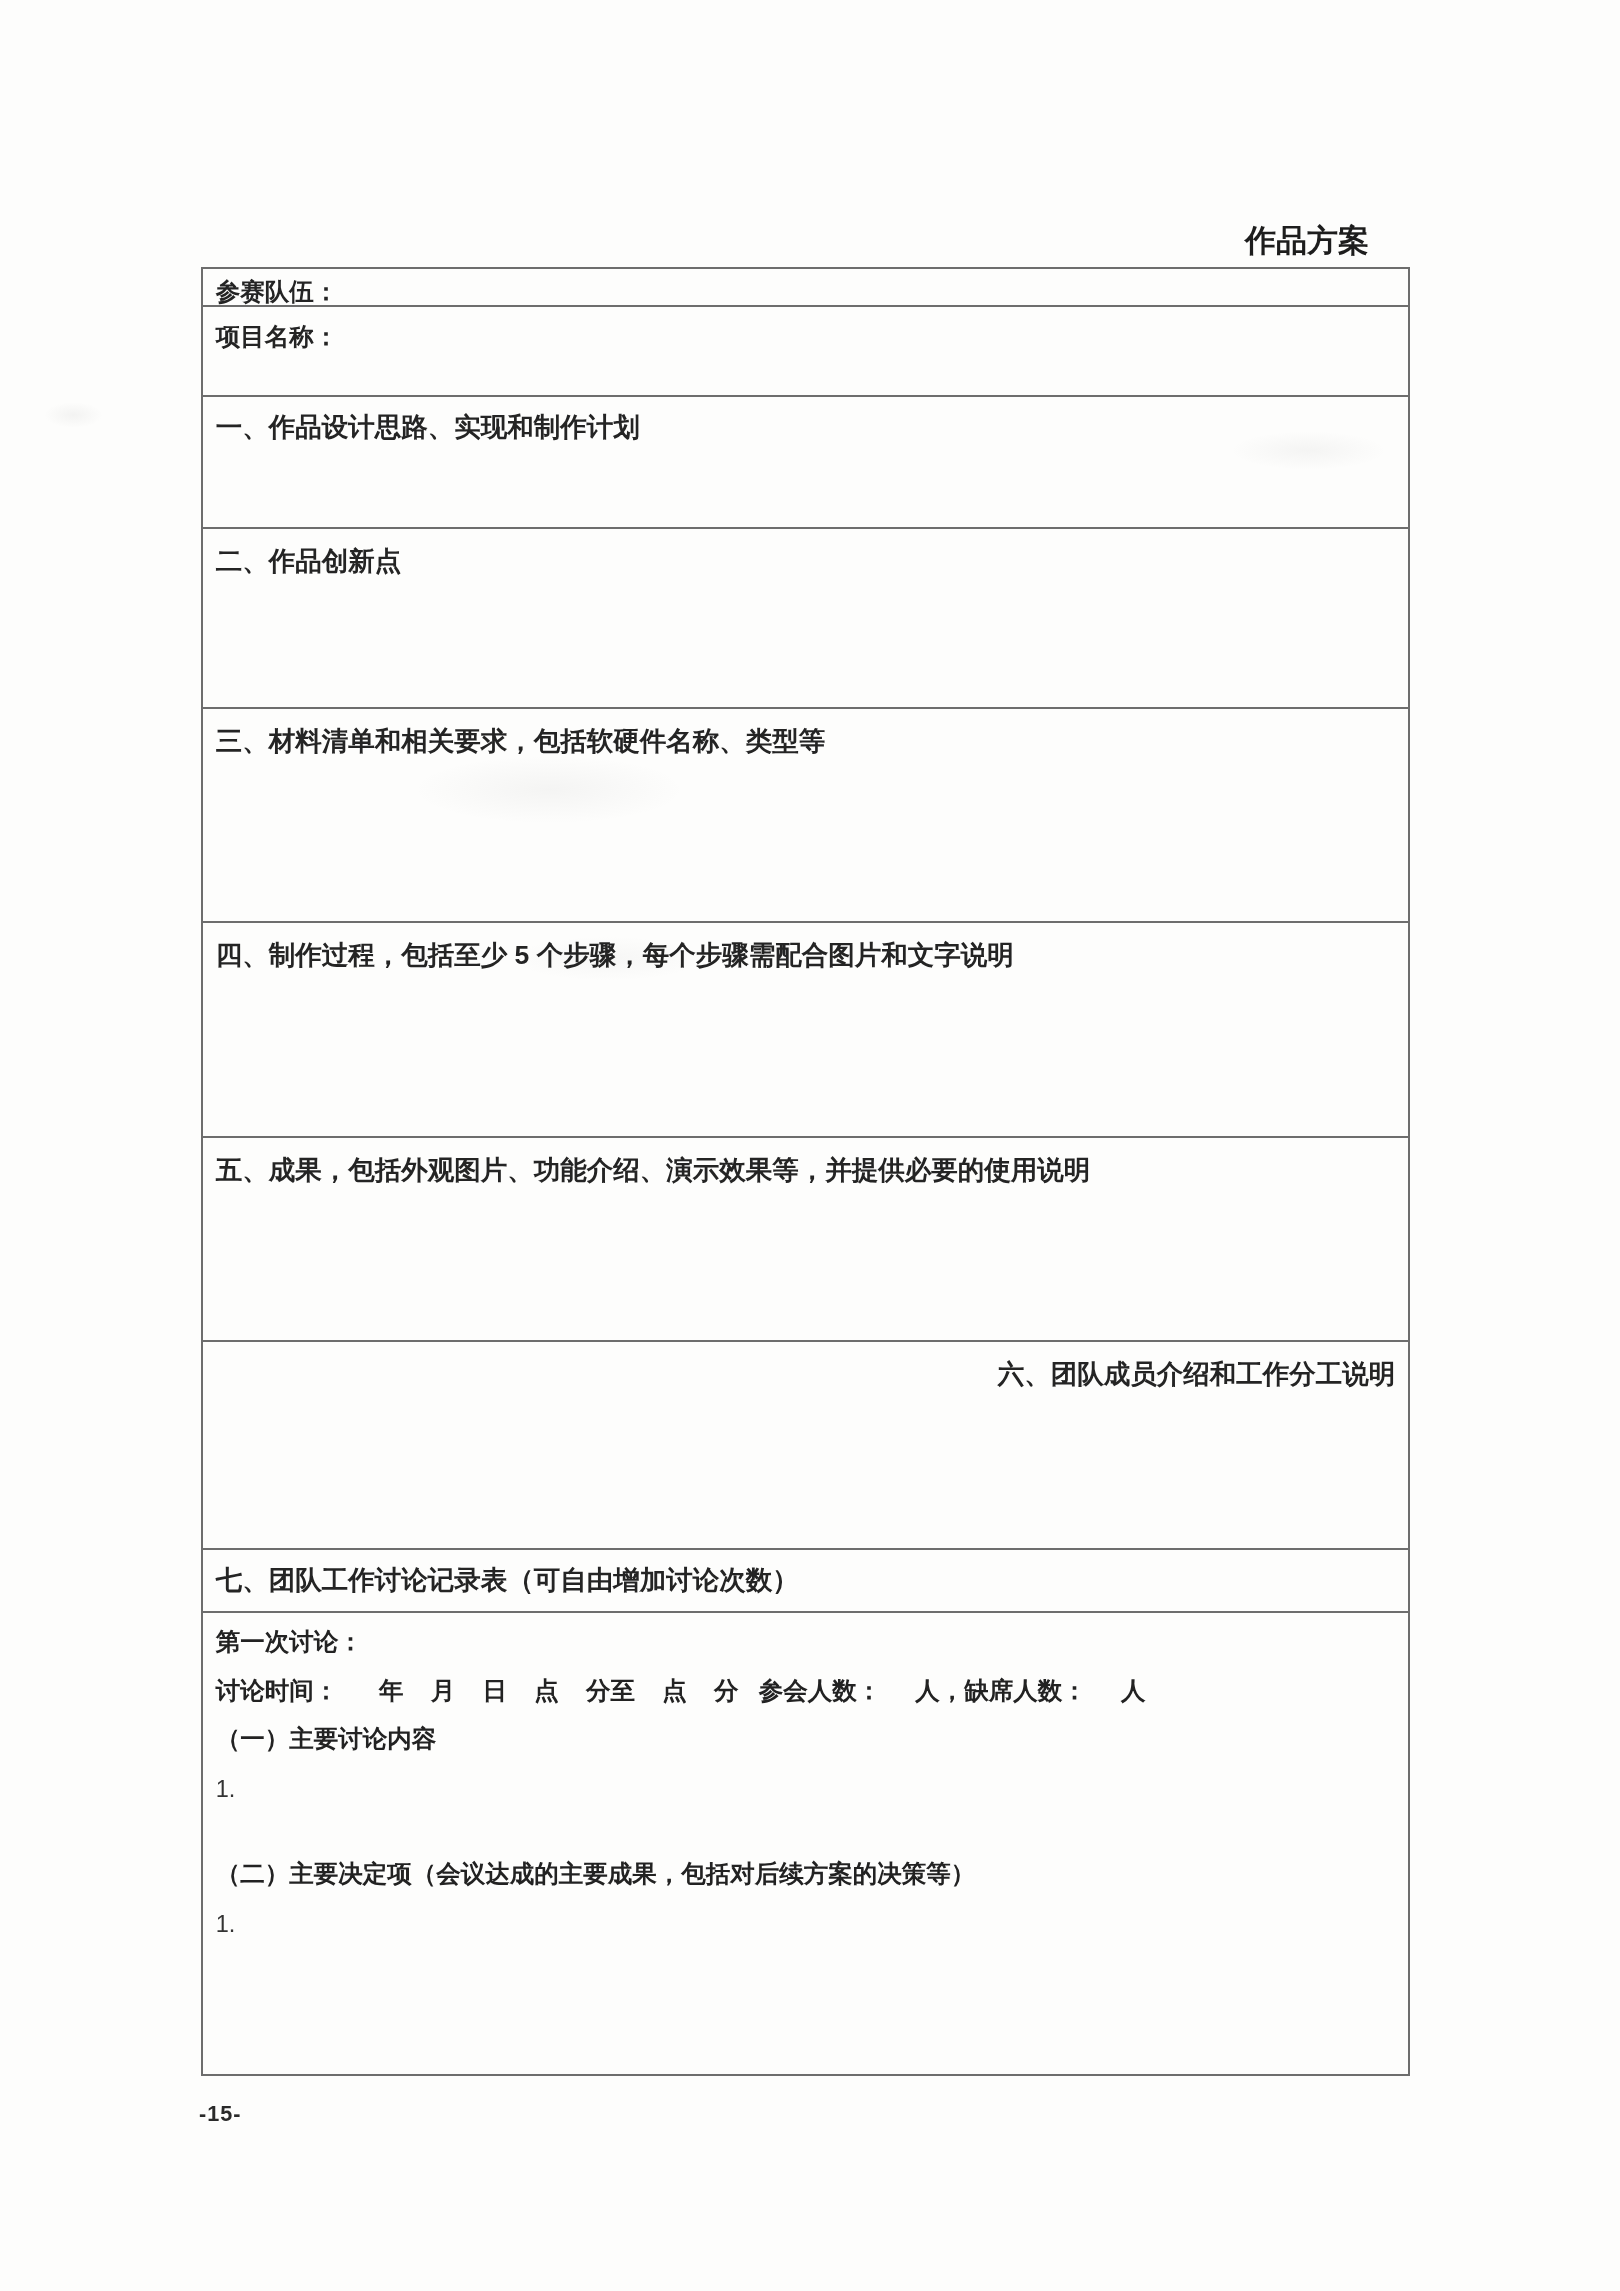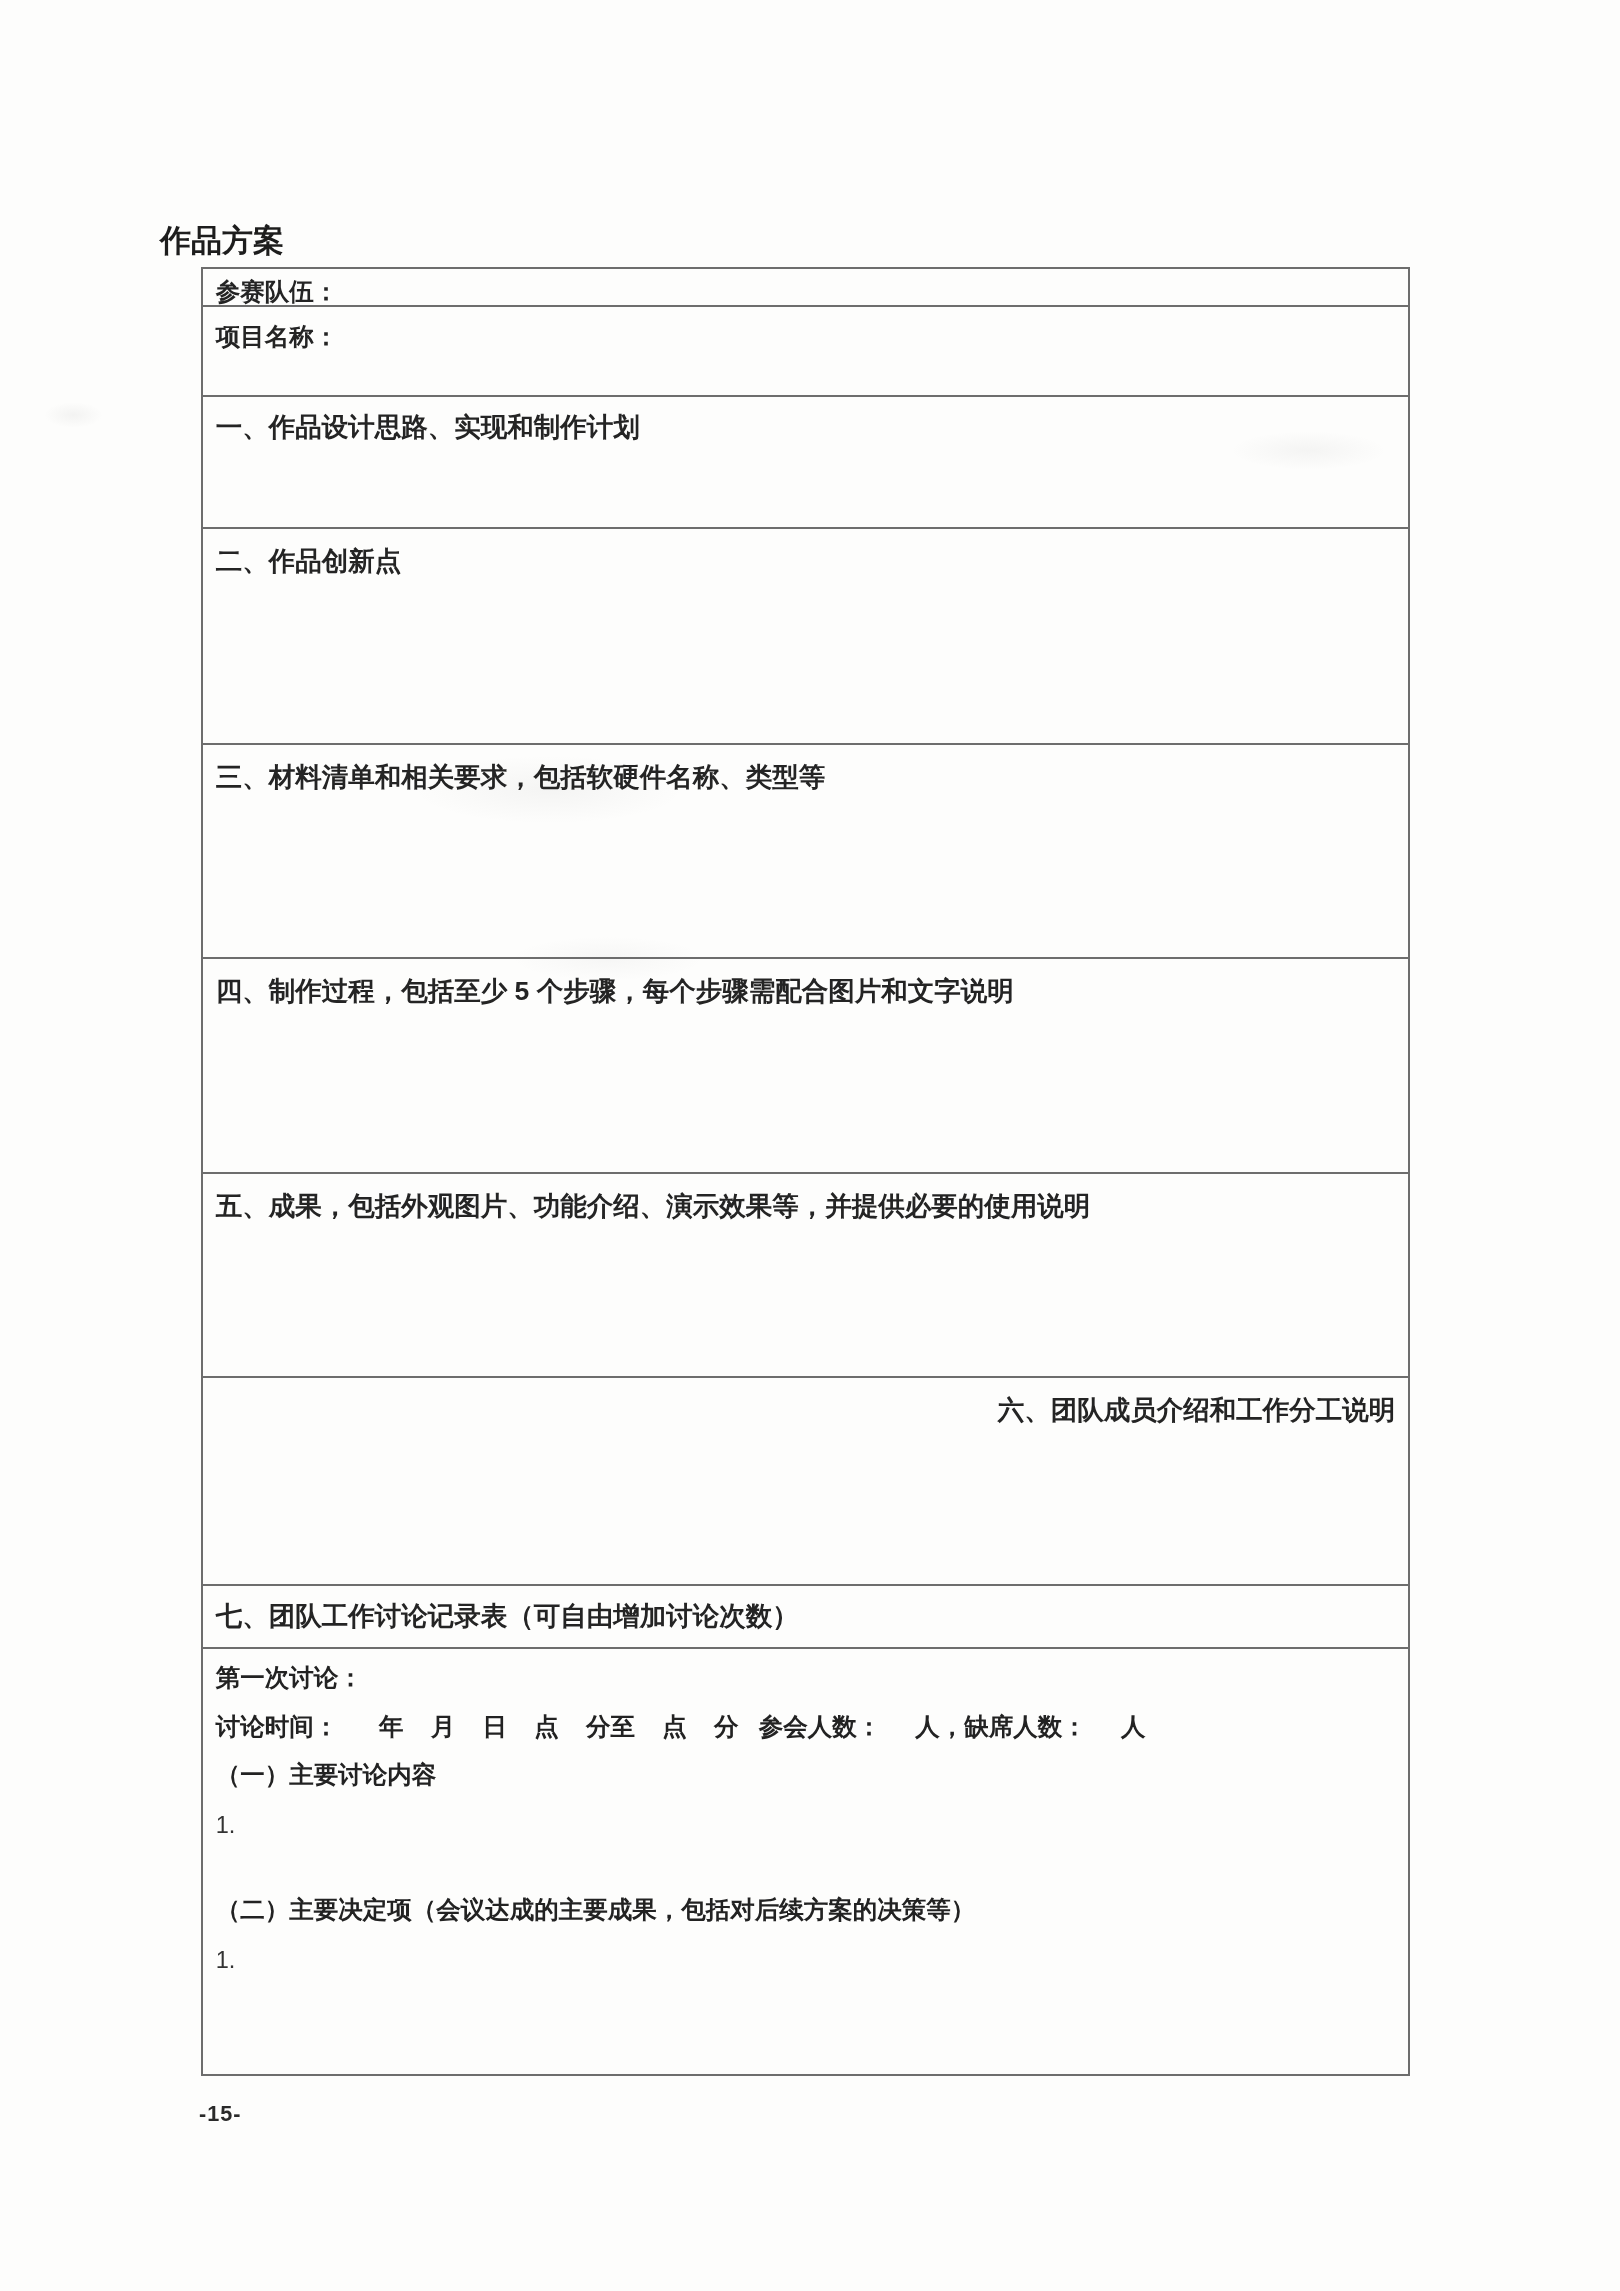--- a/index.html
+++ b/index.html
@@ -15,21 +15,21 @@
   
   .smudge{position:absolute;border-radius:50%;pointer-events:none;}
   .smudge.s1{left:412px;top:755px;width:274px;height:69px;background:radial-gradient(ellipse at center,rgba(80,80,80,0.05),rgba(0,0,0,0) 70%);}
   .smudge.s2{left:1230px;top:431px;width:157px;height:39px;background:radial-gradient(ellipse at center,rgba(80,80,80,0.05),rgba(0,0,0,0) 70%);}
   .smudge.s3{left:44px;top:402px;width:59px;height:25.5px;background:radial-gradient(ellipse at center,rgba(80,80,80,0.06),rgba(0,0,0,0) 70%);}
   .smudge.s4{left:510px;top:936px;width:196px;height:45px;background:radial-gradient(ellipse at center,rgba(80,80,80,0.04),rgba(0,0,0,0) 70%);}
 
   .doc-title{
     position:absolute;
     top:220px;left:201px;width:1209px;
-    text-align:left;
+    text-align:right;
     transform:translateX(-41px);
     font-size:31px;font-weight:700;
     color:#1d1d1d;
   }
   .form-table{
     position:absolute;
     left:201px;top:267px;
     width:1209px;height:1809px;
     box-sizing:border-box;
     border:2px solid #6d6d6d;
@@ -38,21 +38,21 @@
   }
   .row{
     box-sizing:border-box;
     border-bottom:2px solid #6d6d6d;
     padding:5.9px 12.7px 0 12.7px;
   }
   .row:last-child{border-bottom:none;}
   .r1{height:38px;padding-top:5.9px;}
   .r2{height:90px;padding-top:12.7px;}
   .r3{height:132px;padding-top:12px;}
-  .r4{height:216px;padding-top:13.7px;}
+  .r4{height:180px;padding-top:13.7px;}
   .r5{height:214px;padding-top:13.7px;}
   .r6{height:215px;padding-top:13.7px;}
   .r7{height:204px;padding-top:13.7px;}
   .r8{height:208px;padding-top:13.7px;text-align:right;}
   .r9{height:63px;padding-top:11.8px;}
   .r10{flex:1;padding-top:11.8px;}
 
   .lbl{font-weight:700;font-size:24.5px;color:#242424;}
   .sec{font-weight:700;font-size:26.5px;color:#242424;white-space:pre-wrap;}
 

